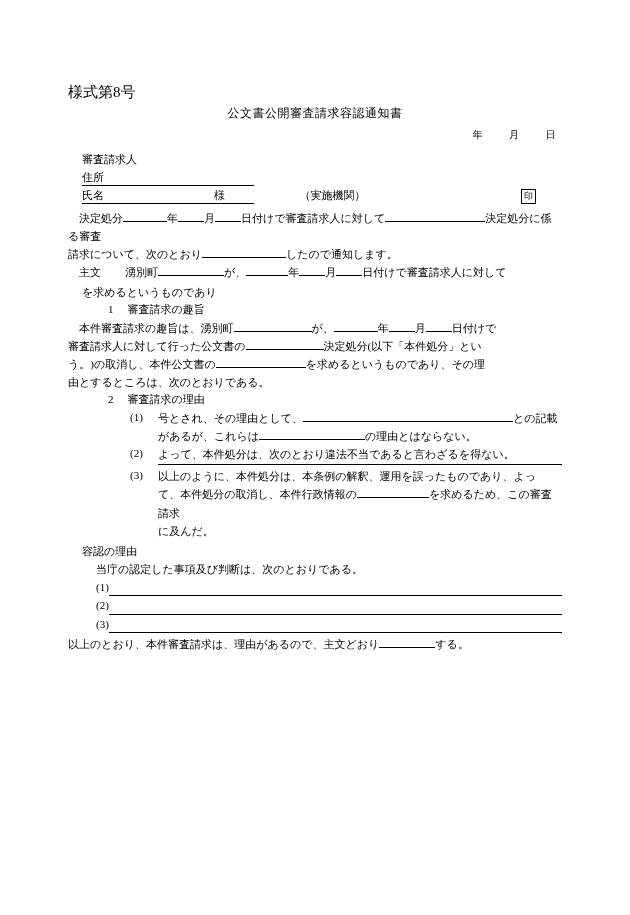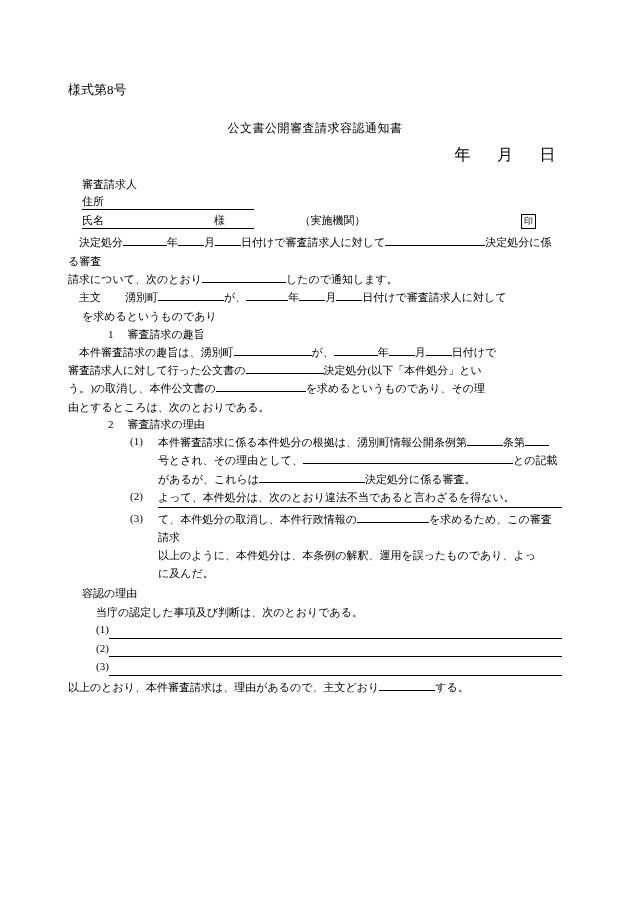--- a/index.html
+++ b/index.html
@@ -24,32 +24,32 @@
     padding: 0;
     box-sizing: border-box;
   }
   .doc {
     position: absolute;
     left: 68px;
     top: 80px;
     width: 494px;
   }
   .form-no {
-    font-size: 13px;
-    margin-bottom: 18px;
+    font-size: 15px;
+    margin-bottom: 0;
   }
   .title {
     text-align: center;
     font-size: 12px;
     letter-spacing: 0.5px;
     margin-bottom: 4px;
   }
   .date-line {
     text-align: right;
-    font-size: 16px;
+    font-size: 10px;
     padding-right: 6px;
     margin-bottom: 8px;
     letter-spacing: 0.5px;
   }
   .date-line .sp { display: inline-block; width: 26px; }
   .ul {
     display: inline-block;
     border-bottom: 1px solid #000;
     line-height: 1.35;
   }
@@ -176,42 +176,39 @@
       <span>由とするところは、次のとおりである。</span>
     </p>
 
     <div class="lvl1">
       <span>2</span><span style="display:inline-block;width:14px;"></span><span>審査請求の理由</span>
     </div>
 
     <div class="hang-2">
       <span class="num">(1)</span>
       <p class="body2">
-        <span>本件審査請求に係る本件処分の根拠は、湧別町情報公開条例第</span><span class="u-xs" style="width:36px;"></span><span>条第</span><span class="u-xs" style="width:24px;"></span>
-      </p>
-      <p class="body2">
         <span>号とされ、その理由として、</span><span class="u-xs" style="width:210px;"></span><span>との記載</span>
       </p>
       <p class="body2">
-        <span>があるが、これらは</span><span class="u-xs" style="width:106px;"></span><span>決定処分に係る審査。</span>
+        <span>があるが、これらは</span><span class="u-xs" style="width:106px;"></span><span>の理由とはならない。</span>
       </p>
     </div>
 
     <div class="hang-2">
       <span class="num">(2)</span>
       <p class="body2">よって、本件処分は、次のとおり違法不当であると言わざるを得ない。</p>
       <span class="fullline"></span>
     </div>
 
     <div class="hang-2">
       <span class="num">(3)</span>
+      <p class="body2">以上のように、本件処分は、本条例の解釈、運用を誤ったものであり、よっ</p>
       <p class="body2">
         <span>て、本件処分の取消し、本件行政情報の</span><span class="u-xs" style="width:72px;"></span><span>を求めるため、この審査請求</span>
       </p>
-      <p class="body2">以上のように、本件処分は、本条例の解釈、運用を誤ったものであり、よっ</p>
       <p class="body2">に及んだ。</p>
     </div>
 
     <div class="sec-head" style="margin-top:3px;">容認の理由</div>
 
     <p class="body2" style="margin-left:28px;">当庁の認定した事項及び判断は、次のとおりである。</p>
 
     <div class="numlist-row">
       <span class="lbl">(1)</span>
       <span class="line"></span>

